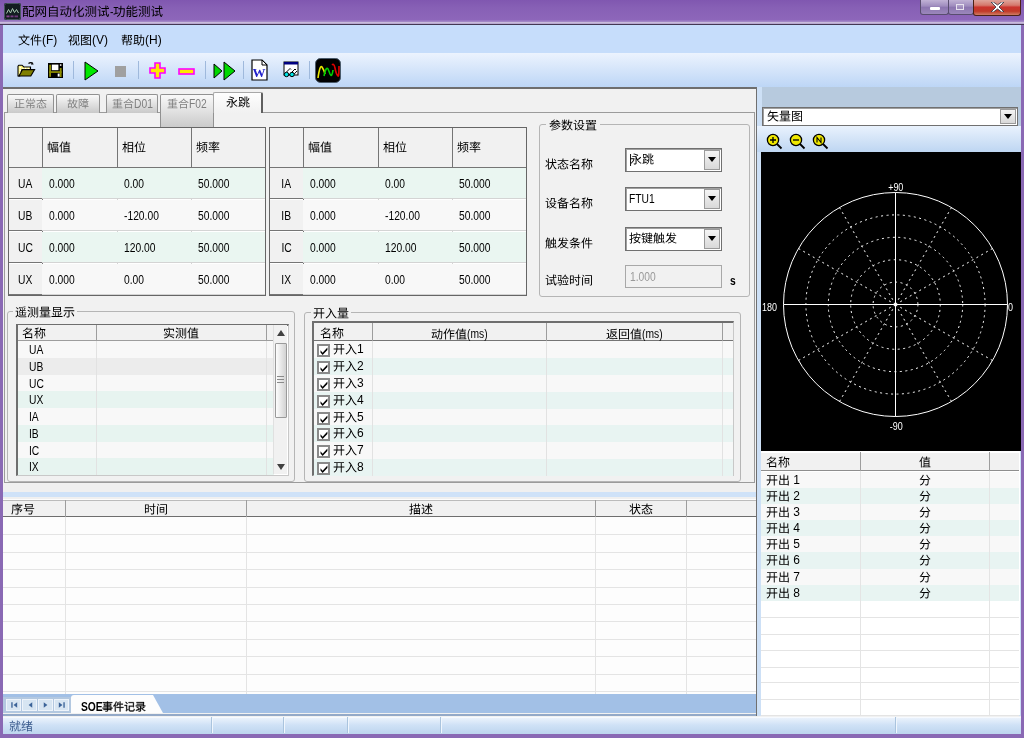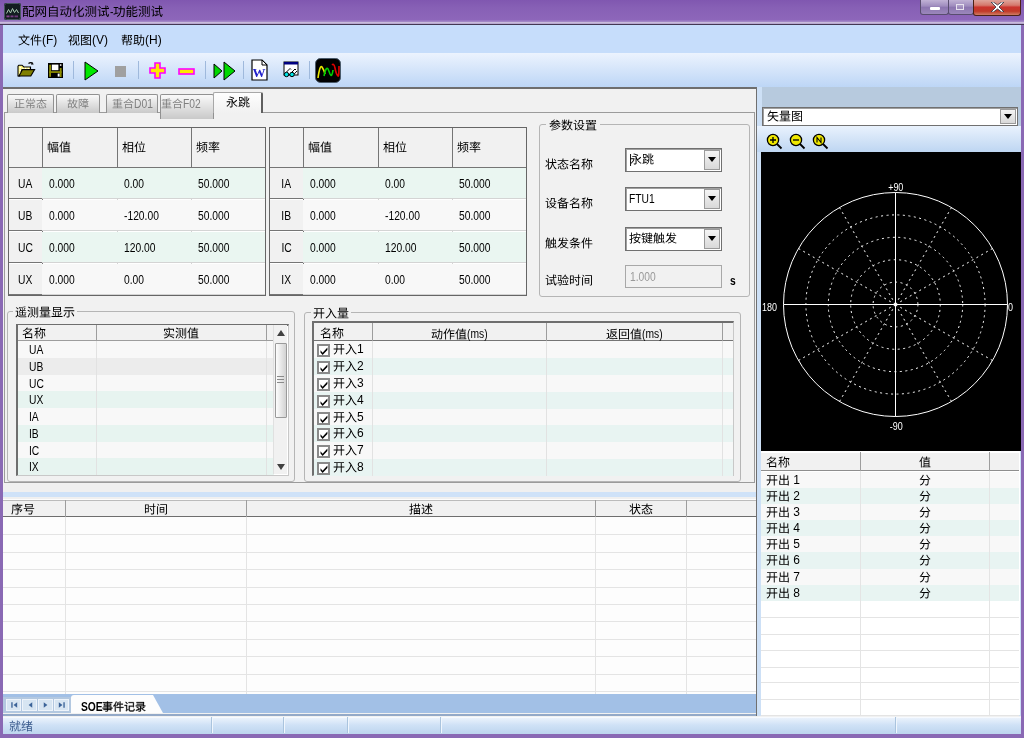--- a/index.html
+++ b/index.html
@@ -204,21 +204,21 @@
         <use href="#z6545"></use>
         <use href="#z969c" x="1000"></use>
       </g>
     </svg></div>
 <div class="a" style="left:106px;top:94px;width:52px;height:19px;background:linear-gradient(#f9f9f9,#c9c9c9);border:1px solid #919191;border-bottom:none;border-radius:2px 2px 0 0;box-sizing:border-box;text-align:center;font-size:11px;line-height:18px;overflow:hidden"><svg style="vertical-align:-0.13em" width="22" height="11" viewBox="0 0 2000 1000">
       <g fill="#7f7f7f">
         <use href="#z91cd"></use>
         <use href="#z5408" x="1000"></use>
       </g>
     </svg><span class="k" style="color:#7f7f7f;margin-right:-5.3px;">D01</span></div>
-<div class="a" style="left:160px;top:94px;width:54px;height:25px;background:linear-gradient(#f9f9f9,#c9c9c9);border:1px solid #919191;border-bottom:none;border-radius:2px 2px 0 0;box-sizing:border-box;font-size:11px;line-height:18px;overflow:hidden"><svg style="vertical-align:-0.13em" width="22" height="11" viewBox="0 0 2000 1000">
+<div class="a" style="left:160px;top:94px;width:54px;height:34px;background:linear-gradient(#f9f9f9,#c9c9c9);border:1px solid #919191;border-bottom:none;border-radius:2px 2px 0 0;box-sizing:border-box;text-align:center;font-size:11px;line-height:18px;overflow:hidden"><svg style="vertical-align:-0.13em" width="22" height="11" viewBox="0 0 2000 1000">
       <g fill="#7f7f7f">
         <use href="#z91cd"></use>
         <use href="#z5408" x="1000"></use>
       </g>
     </svg><span class="k" style="color:#7f7f7f;margin-right:-5.0px;">F02</span></div>
 <div class="a" style="left:213px;top:92px;width:50px;height:21px;background:linear-gradient(#fefefe,#f1f1f1);border:1px solid #a8a8a8;border-right:2px solid #5f5f5f;border-bottom:none;border-radius:2px 2px 0 0;box-sizing:border-box;text-align:center;font-size:12px;line-height:19px"><svg style="vertical-align:-0.13em" width="24" height="12" viewBox="0 0 2000 1000">
       <g fill="#000">
         <use href="#z6c38"></use>
         <use href="#z8df3" x="1000"></use>
       </g>

